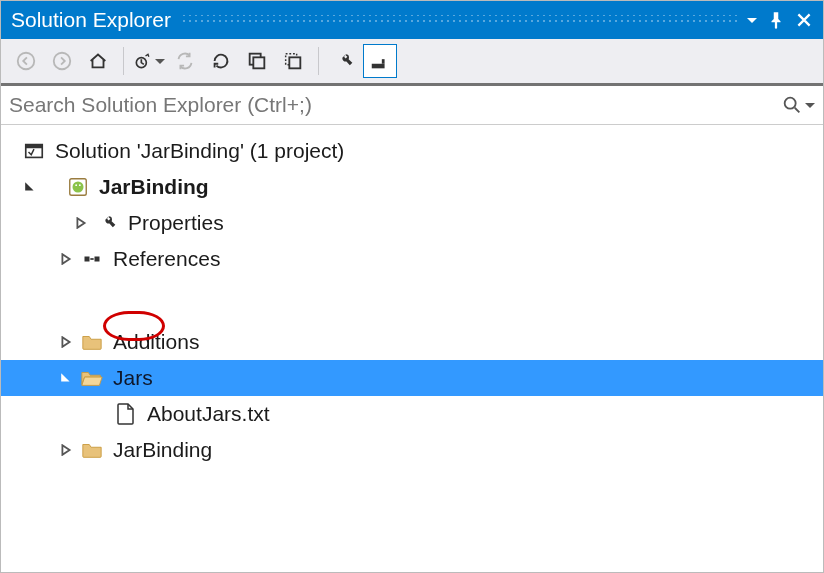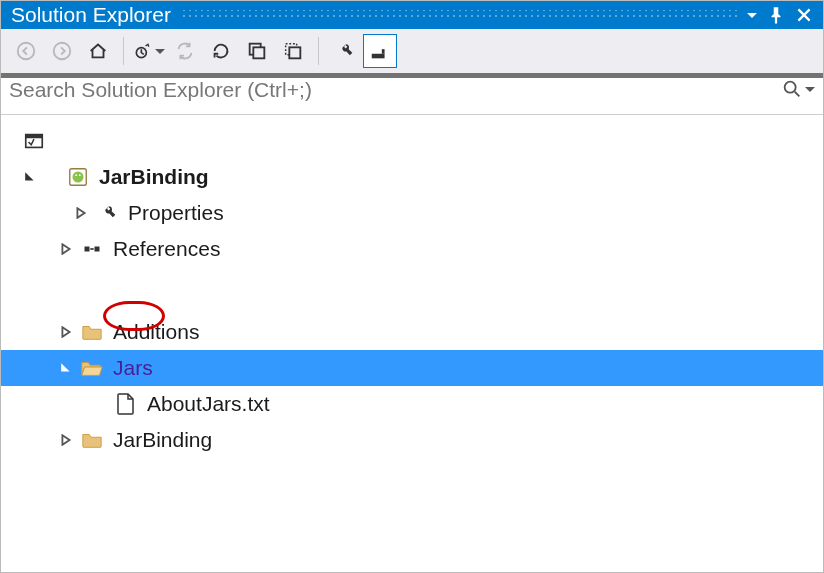--- a/index.html
+++ b/index.html
@@ -7,21 +7,21 @@
     font-family: "Segoe UI", Tahoma, sans-serif;
     background: #fff;
     width: 824px;
     height: 573px;
     border: 1px solid #bbb;
     overflow: hidden;
   }
   
   .titlebar {
     background: #007acc;
-    height: 28px;
+    height: 38px;
     display: flex;
     align-items: center;
     padding: 0 10px;
     color: #fff;
   }
   .titlebar-title {
     font-size: 21px;
     font-weight: 400;
     white-space: nowrap;
   }
@@ -51,23 +51,23 @@
     border:1px solid transparent;
   }
   .tb-btn.selected { border:1px solid #007acc; background:#fff;}
   .tb-sep { width:1px; height:28px; background:#c8c8cc; margin:0 6px;}
   .tb-dd { display:flex; align-items:center;}
   .tb-dd .caret { margin-left:2px;}
 
   
   .searchbar {
     height: 42px;
-    border-top:5px solid #737373;
+    border-top:3px solid #737373;
     border-bottom:1px solid #ccc;
-    display:flex; align-items:flex-start;
+    display:flex; align-items:center;
     padding: 0 8px;
   }
   .search-input {
     flex:1; border:none; outline:none;
     font-size:21px; color:#222;
     background:transparent;
   }
   .search-input::placeholder { color:#777; }
   .search-icon { display:flex; align-items:center; gap:2px; color:#555;}
 
@@ -80,21 +80,21 @@
   }
   .node {
     display:flex; align-items:center;
     height: 36px;
     padding-left: 12px;
     gap: 4px;
     white-space:nowrap;
   }
   .node.selected {
     background:#3399ff;
-    color:#4c1d95;
+    color:#0f172a;
   }
   .arrow {
     width:18px; height:18px;
     display:flex; align-items:center; justify-content:center;
     flex-shrink:0;
   }
   .spacer18 { width:18px; flex-shrink:0;}
   .icon-slot {
     width:26px; height:24px;
     display:flex; align-items:center; justify-content:center;
@@ -219,20 +219,21 @@
 <div class="tree">
 
   <div class="node" style="padding-left:20px;">
     <span class="icon-slot">
       <svg width="22" height="22" viewBox="0 0 24 24">
           <rect x="3" y="5" width="18" height="14" fill="none" stroke="#333" stroke-width="1.8"></rect>
           <rect x="3" y="5" width="18" height="4" fill="#333"></rect>
           <path d="M6 13l3 3 3-6" fill="none" stroke="#333" stroke-width="1.6"></path>
         </svg>
     </span>
+    <span class="label">Solution 'JarBinding' (1 project)</span>
   </div>
 
   <div class="node" style="padding-left:20px;">
     <span class="arrow">
       <svg width="12" height="12" viewBox="0 0 10 10">
           <path d="M1 1L8 8H1z" fill="#333"></path>
         </svg>
     </span>
     <span class="spacer18"></span>
     <span class="icon-slot">

